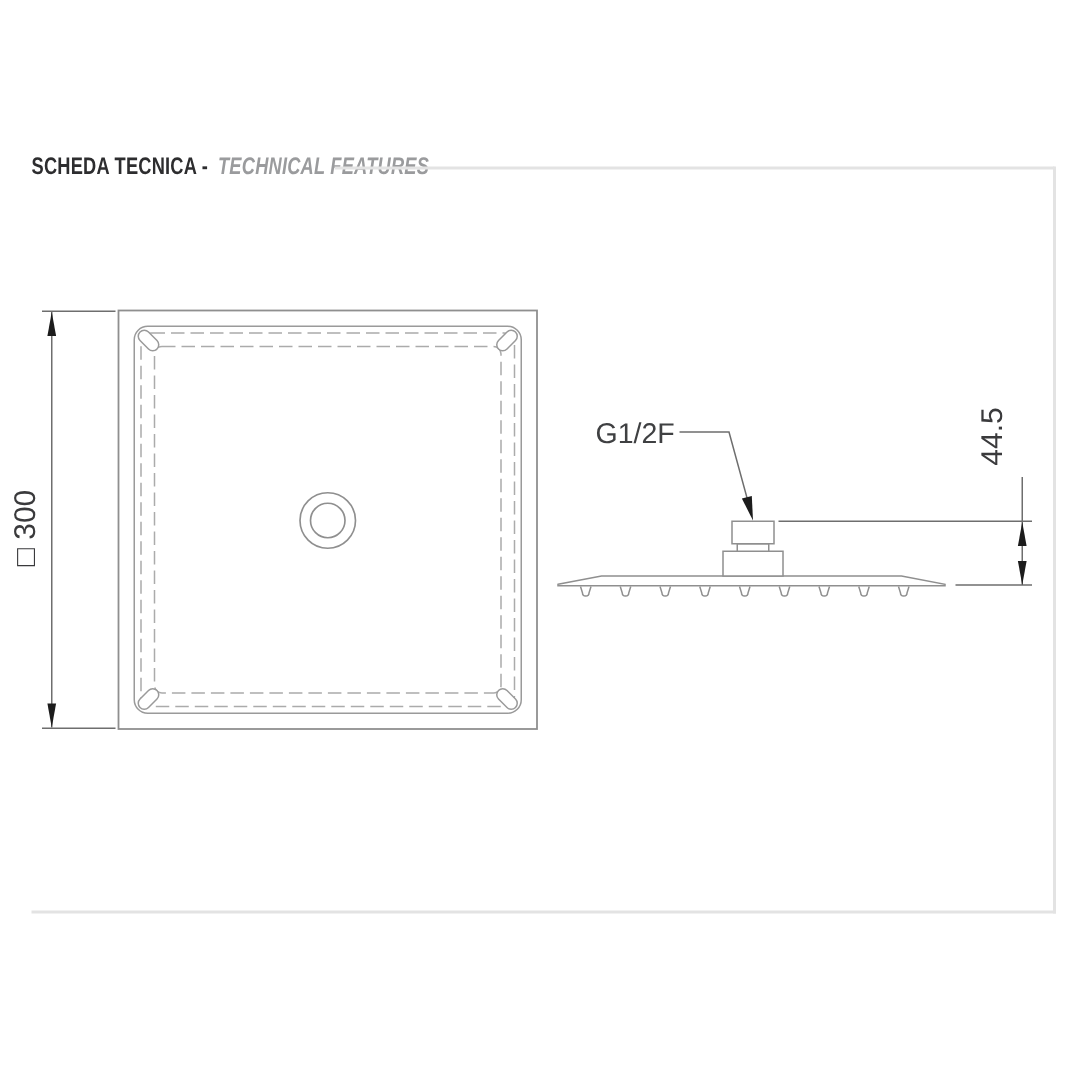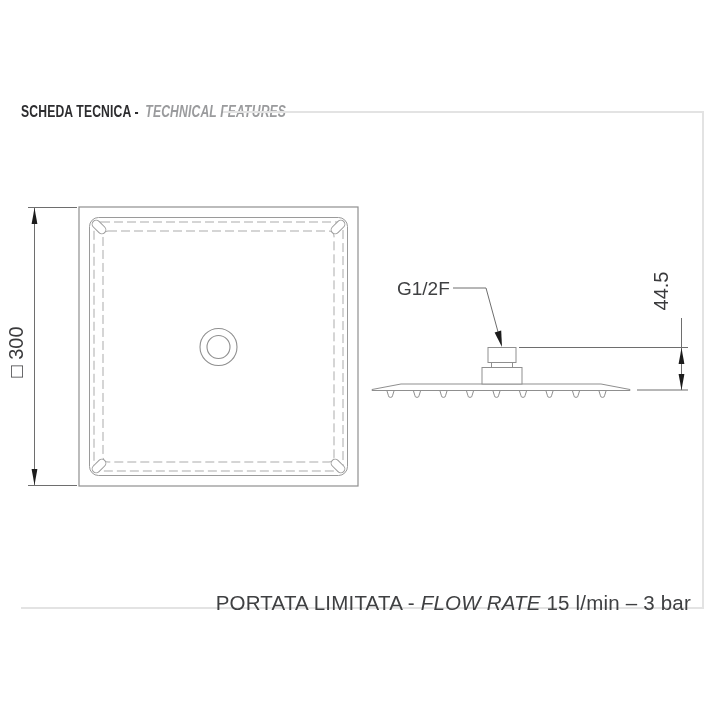--- a/index.html
+++ b/index.html
@@ -104,17 +104,14 @@
         <line x1="519" y1="347.5" x2="688" y2="347.5" stroke="#6e6e6e" stroke-width="1"></line>
         <line x1="637" y1="390" x2="688" y2="390" stroke="#6e6e6e" stroke-width="1"></line>
         <line x1="681.5" y1="318" x2="681.5" y2="390" stroke="#6e6e6e" stroke-width="1"></line>
         <polygon points="681.5,348 678.6,364 684.4,364" fill="#1c1c1c"></polygon>
         <polygon points="681.5,390 678.6,374 684.4,374" fill="#1c1c1c"></polygon>
         <text class="dimtext" x="668" y="291" text-anchor="middle" transform="rotate(-90 668 291)">44.5</text>
       </g>
     </g>
   </svg>
 
-  <div class="footer">
-    <span>PORTATA LIMITATA - </span><span class="italic">FLOW RATE</span><span> 15 l/min – 3 bar</span>
-  </div>
 
 </div>
 
 </body></html>

